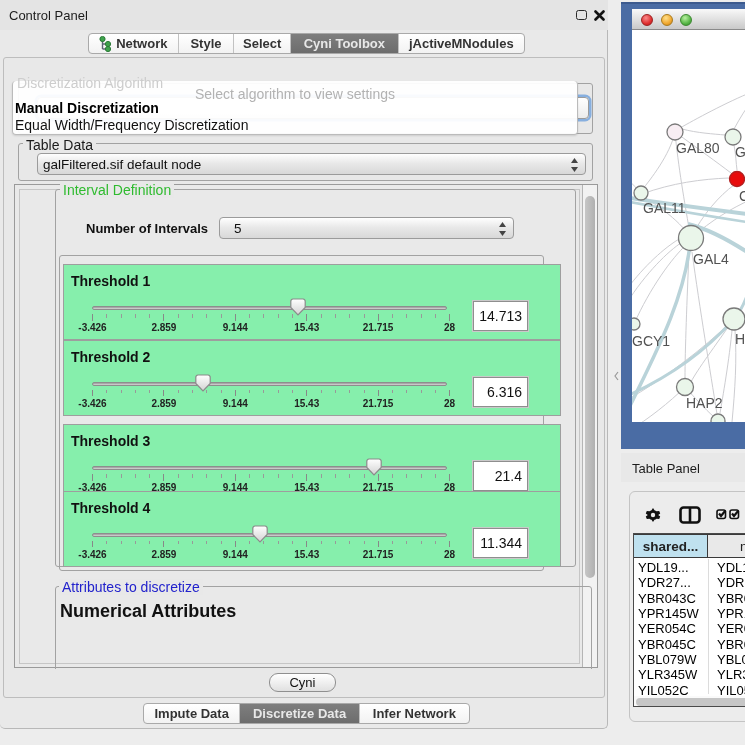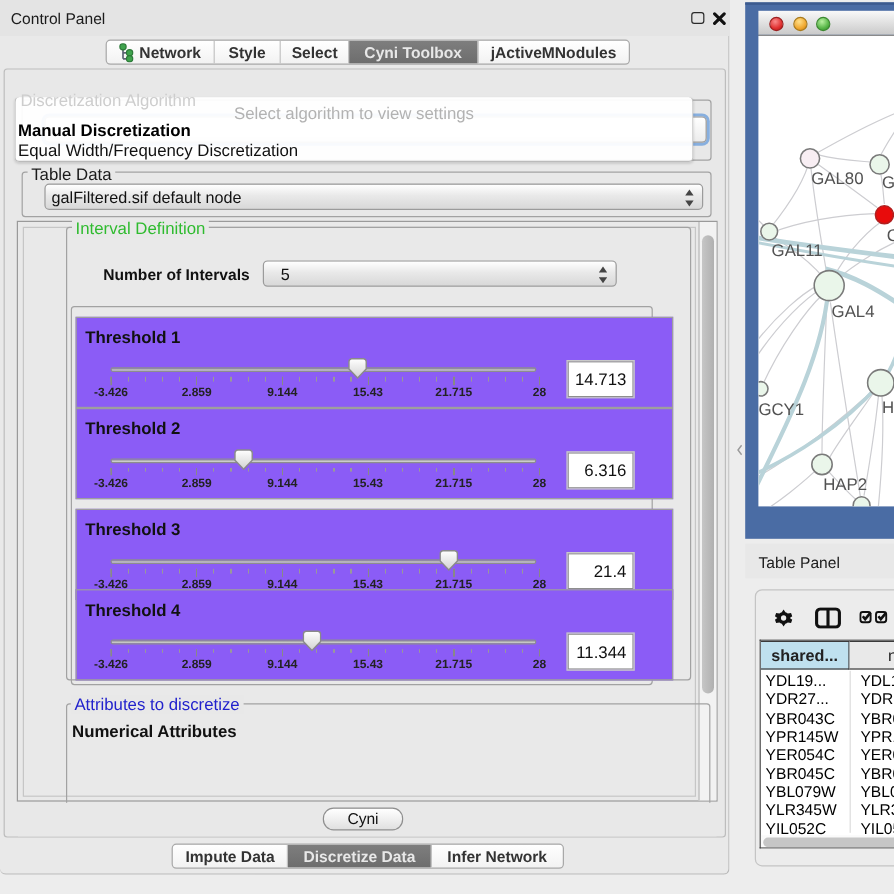--- a/index.html
+++ b/index.html
@@ -25,21 +25,21 @@
 
 .grp { position:absolute; border:1px solid #a2a2a2; border-radius:3px; }
 .glabel { position:absolute; font-size:14px; background:#e8e8e8; padding:0 3px; }
 
 .combo { position:absolute; height:22px; border:1px solid #9b9b9b; border-radius:4px;
   background:linear-gradient(#ffffff,#e9e9e9 45%,#d8d8d8); font-size:13px; color:#111; }
 .combo .ct { position:absolute; left:5px; top:3px; font-size:13.5px; }
 .combo .arr { position:absolute; right:6px; top:3px; width:9px; height:16px; }
 
 .tpanel { position:absolute; left:59px; width:498px; height:76px;
-  background:#8b5cf6; border:1px solid #9e9e9e; }
+  background:#86efac; border:1px solid #9e9e9e; }
 .tpanel .ttl { position:absolute; left:7px; top:8px; font-size:14px; font-weight:bold; color:#111; }
 .track { position:absolute; left:28px; top:41px; width:355px; height:4px;
   background:linear-gradient(#989898,#d8d8d8); border-radius:3px; border:1px solid #8d8d8d; }
 .ticks1 { position:absolute; left:28px; top:49px; width:359px; height:3.5px;
   background:repeating-linear-gradient(90deg,#999 0 1px,transparent 1px 14.29px); }
 .ticks2 { position:absolute; left:28px; top:49px; width:359px; height:6.5px;
   background:repeating-linear-gradient(90deg,#888 0 1px,transparent 1px 71.45px); }
 .thumb { position:absolute; top:33px; width:16px; height:18px; }
 .vbox { position:absolute; left:409px; top:36px; width:55px; height:30px;
   background:#fff; border:1.5px solid #8e8e8e; outline:1px solid #c9c9c9; font-size:14px; color:#111;
@@ -227,21 +227,21 @@
       <stop offset="0" stop-color="#ffffff"></stop>
               <stop offset="1" stop-color="#d2d2d2"></stop>
     </linearGradient>
           </defs>
         </svg>
         <div class="vbox">11.344</div>
       </div>
 
     <div class="grp" style="left:51px;top:528px;width:537px;height:100px;"></div>
     <div class="glabel" style="left:55px;top:521px;color:#2222cc;">Attributes to discretize</div>
-    <div class="abs" style="left:56px;top:543px;font-size:14px;font-weight:bold;color:#111;">Numerical Attributes</div>
+    <div class="abs" style="left:56px;top:543px;font-size:18px;font-weight:bold;color:#111;">Numerical Attributes</div>
 
     <div class="abs" style="left:11px;top:611px;width:582px;height:28px;background:#e8e8e8;"></div>
     <button class="abs" style="left:265px;top:615px;width:67px;height:19px;border:1px solid #8f8f8f;
       border-radius:9px;background:linear-gradient(#ffffff,#e0e0e0);font-size:13px;color:#111;
       font-family:'Liberation Sans',sans-serif;">Cyni</button>
   </div>
 
   <div id="popup">
     <div class="r1">Select algorithm to view settings</div>
     <div class="r2">Manual Discretization</div>

